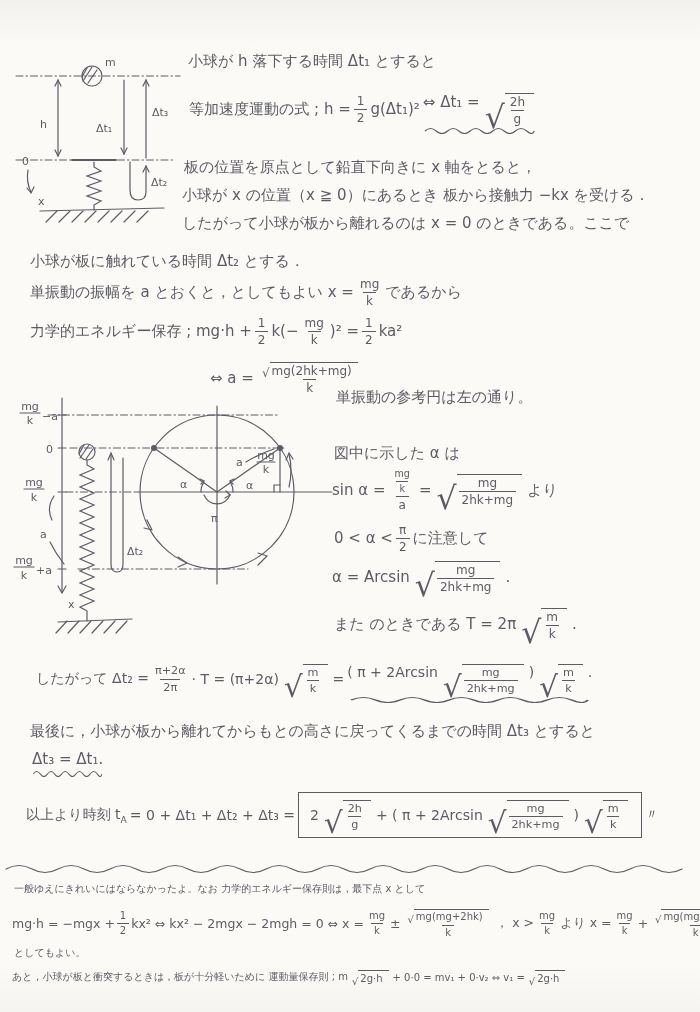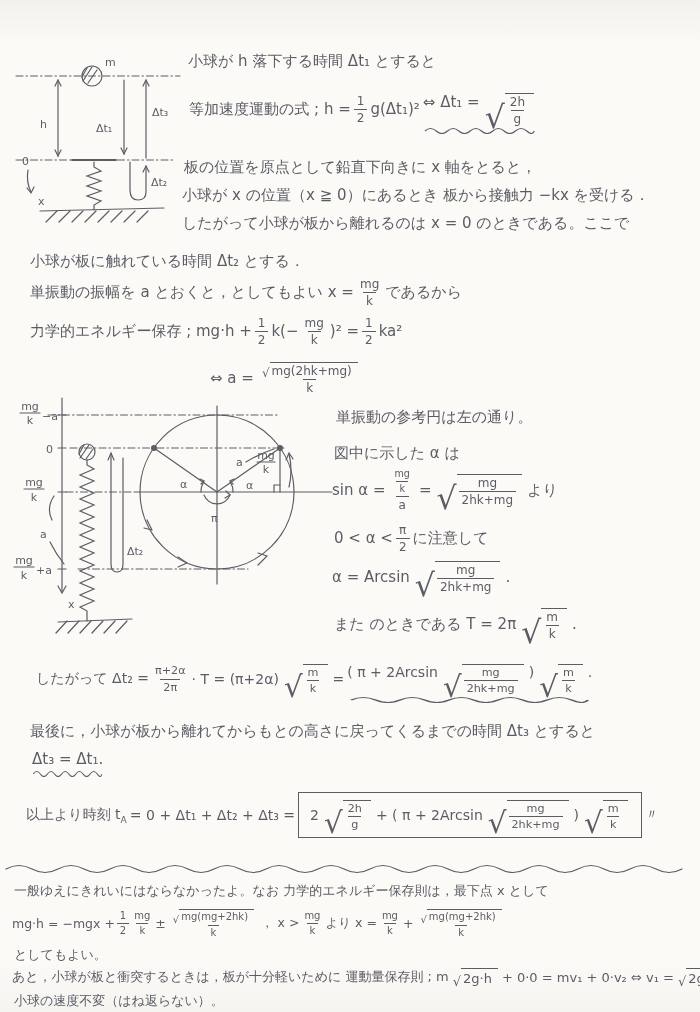--- a/index.html
+++ b/index.html
@@ -1,21 +1,21 @@
 <!DOCTYPE html>
 <html><head>
 <meta charset="utf-8">
 <style>
   html,body{margin:0;padding:0;background:#e8e7e4;}
   .page{position:relative;width:700px;height:1012px;margin:0 auto;
         background:linear-gradient(180deg,#f2f1ee 0px,#fbfaf7 45px,#fbfaf7 95%,#f5f4f1 100%);
         font-family:"DejaVu Sans","Liberation Sans",sans-serif;color:#5c5c66;overflow:hidden;}
   .line{position:absolute;white-space:nowrap;}
   .row{position:absolute;display:flex;align-items:center;white-space:nowrap;gap:3px;}
-  .fs15{font-size:15px;} .fs14{font-size:14px;} .fs13{font-size:13px;text-align:center;} .fs12{font-size:12.5px;}
+  .fs15{font-size:15px;} .fs14{font-size:14px;} .fs13{font-size:10px;text-align:center;} .fs12{font-size:12.5px;}
   .title{font-size:19px;letter-spacing:3px;}
   .fr{display:inline-flex;flex-direction:column;align-items:center;line-height:1;vertical-align:middle;}
   .fr>.nu{font-size:.8em;padding:0 3px 2px;}
   .fr>.de{font-size:.8em;padding:2px 3px 0;border-top:1.3px solid currentColor;}
   .sq{display:inline-flex;align-items:flex-end;margin:0 2px;}
   .sq>.rd{line-height:.9;transform:translateY(2px);}
   .sq.t>.rd{font-size:2.1em;line-height:.72;transform:translateY(4px);}
   .sq>.ct{border-top:1.3px solid currentColor;padding:2px 6px 0 2px;display:inline-flex;align-items:center;gap:2px;}
   .wv{position:relative;display:inline-flex;align-items:flex-start;gap:3px;}
   .wline{position:absolute;left:0;bottom:-9px;width:100%;height:8px;}
@@ -220,21 +220,21 @@
       <path d="M218 99 L222 103 L217 106"></path>
     </g>
     <text x="203" y="130" font-size="12">π</text>
     <g>
       <path d="M139 128 L144 138 M144 138 L136 136"></path>
       <path d="M170 165 L179 171 M179 171 L170 175"></path>
       <path d="M250 173 L259 164 M259 164 L250 161"></path>
     </g>
   </svg>
 
-  <div class="line fs15" style="left:336px;top:408px">単振動の参考円は左の通り。</div>
+  <div class="line fs15" style="left:336px;top:388px">単振動の参考円は左の通り。</div>
   <div class="line fs15" style="left:334px;top:444px">図中に示した α は</div>
   <div class="row fs15" style="left:332px;top:462px;height:56px">
     <span>sin α =</span>
     <span class="fr">
       <span class="nu"><span class="fr">
             <span class="nu">mg</span>
             <span class="de">k</span>
           </span></span>
       <span class="de">a</span>
     </span>
@@ -382,20 +382,21 @@
     <path d="M6 11 q13 -7 26 0 q13 7 26 0 q13 -7 26 0 q13 7 26 0 q13 -7 26 0 q13 7 26 0 q13 -7 26 0 q13 7 26 0 q13 -7 26 0 q13 7 26 0 q13 -7 26 0 q13 7 26 0 q13 -7 26 0 q13 7 26 0 q13 -7 26 0 q13 7 26 0 q13 -7 26 0 q13 7 26 0 q13 -7 26 0 q13 7 26 0 q13 -7 26 0 q13 7 26 0 q13 -7 26 0 q13 7 26 0 q13 -7 26 0 q13 7 26 0"></path>
   </svg>
 
   <div class="line fs13" style="left:14px;top:882px">一般ゆえにきれいにはならなかったよ。なお 力学的エネルギー保存則は，最下点 x として</div>
   <div class="row fs12" style="left:12px;top:900px;height:46px;gap:2px">
     <span>mg·h = −mgx +</span>
     <span class="fr">
         <span class="nu">1</span>
         <span class="de">2</span>
       </span>
+    <span>kx² ⇔ kx² − 2mgx − 2mgh = 0 ⇔ x =</span>
     <span class="fr">
         <span class="nu">mg</span>
         <span class="de">k</span>
       </span>
     <span>±</span>
     <span class="fr">
       <span class="nu"><span class="sq">
             <span class="rd">√</span>
             <span class="ct">mg(mg+2hk)</span>
           </span></span>
@@ -427,15 +428,14 @@
         <span class="rd">√</span>
         <span class="ct">2g·h</span>
       </span>
     <span>+ 0·0 = mv₁ + 0·v₂ ⇔ v₁ =</span>
     <span class="sq">
         <span class="rd">√</span>
         <span class="ct">2g·h</span>
       </span>
 
   </div>
-  <div class="line fs13" style="left:14px;top:992px">小球の速度不変（はね返らない）。</div>
 
 </div>
 
 </body></html>

